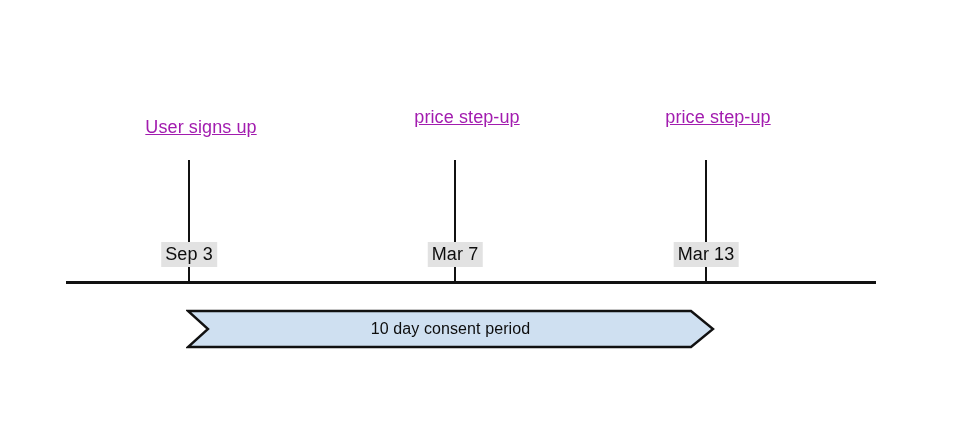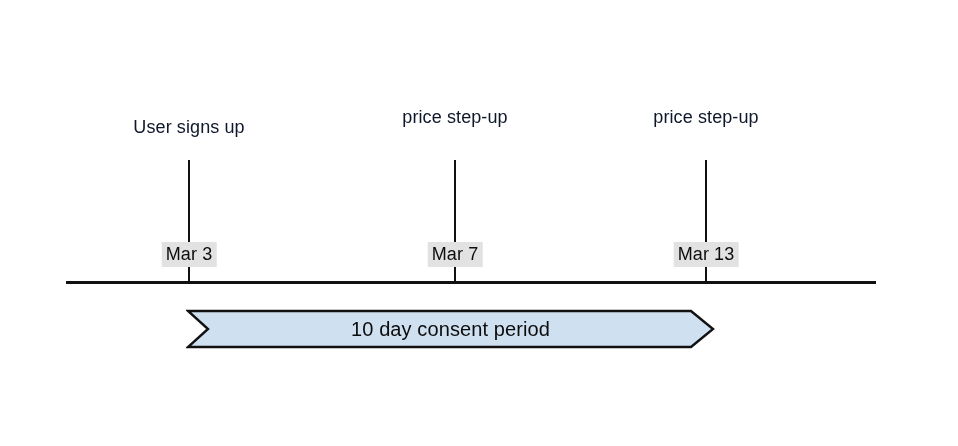--- a/index.html
+++ b/index.html
@@ -34,28 +34,29 @@
     height: 0;
   }
   .marker-stem {
     position: absolute;
     width: 2px;
     background: #111111;
     left: -1px;
   }
   .marker-caption {
     position: absolute;
-    left: 0;
+    left: 12px;
     transform: translateX(-50%);
     text-align: center;
     white-space: nowrap;
     font-size: 18px;
     line-height: 25px;
-    color: #0f172a;
+    color: #a21caf;
     letter-spacing: 0.1px;
+    text-decoration: underline;
   }
   .marker-caption .cap-line { display: block; }
   .marker-date {
     position: absolute;
     left: 0;
     transform: translateX(-50%);
     font-size: 18px;
     line-height: 22px;
     color: #0d0d0d;
     background: #e2e2e2;
@@ -72,40 +73,40 @@
   .period-banner svg { display: block; }
   .period-banner-label {
     position: absolute;
     left: 0;
     top: 0;
     width: 100%;
     height: 100%;
     display: flex;
     align-items: center;
     justify-content: center;
-    font-size: 20px;
+    font-size: 16px;
     color: #0d0d0d;
     letter-spacing: 0.1px;
     pointer-events: none;
   }
 </style>
 </head>
 <body>
 
 <div id="timeline-diagram">
 
   <div class="axis-line" style="left: 66px; width: 810px; top: 281px; background: rgb(17, 17, 17);"></div>
 
   <div id="markers-layer">
       <div class="event-marker" style="left: 189px;">
         <div class="marker-stem" style="top: 160px; height: 123px;"></div>
         <div class="marker-caption" style="top: 115px;">
           <span class="cap-line">User signs up</span>
         </div>
-        <div class="marker-date" style="top: 242px; background: rgb(226, 226, 226);">Mar 3</div>
+        <div class="marker-date" style="top: 242px; background: rgb(226, 226, 226);">Sep 3</div>
       </div>
       <div class="event-marker" style="left: 455px;">
         <div class="marker-stem" style="top: 160px; height: 123px;"></div>
         <div class="marker-caption" style="top: 105px;">
           <span class="cap-line">price step-up</span>
         </div>
         <div class="marker-date" style="top: 242px; background: rgb(226, 226, 226);">Mar 7</div>
       </div>
       <div class="event-marker" style="left: 706px;">
         <div class="marker-stem" style="top: 160px; height: 123px;"></div>

